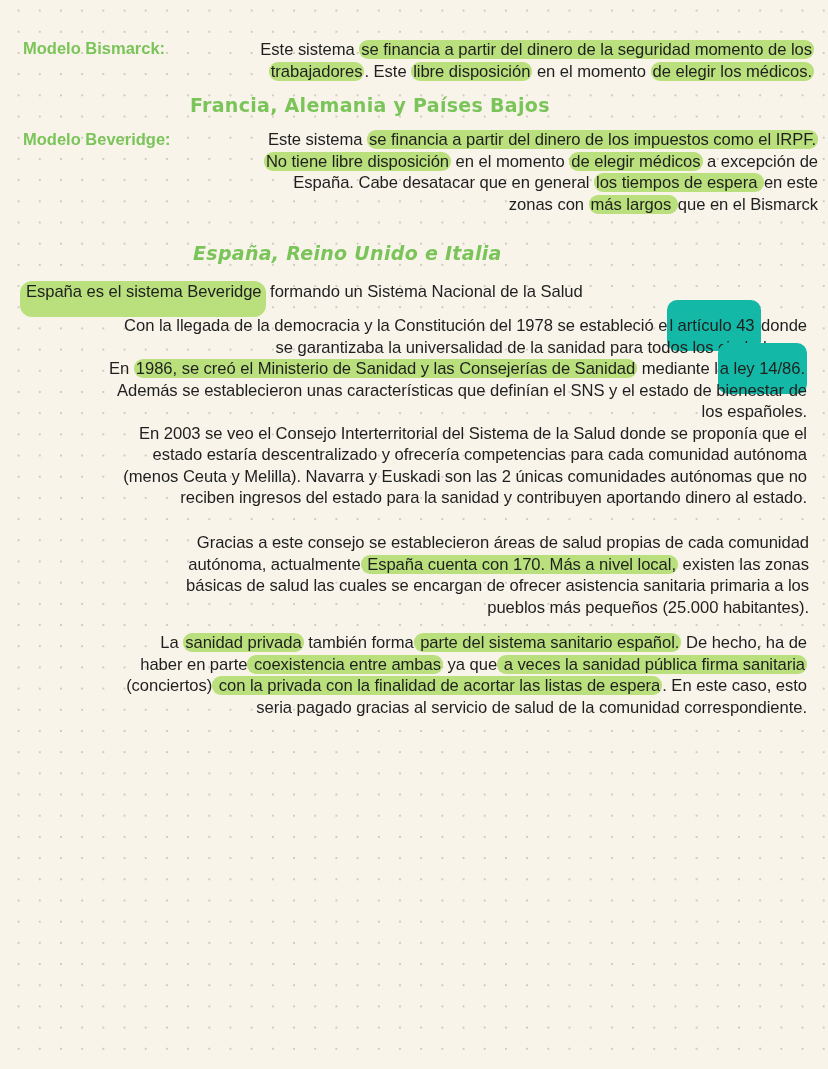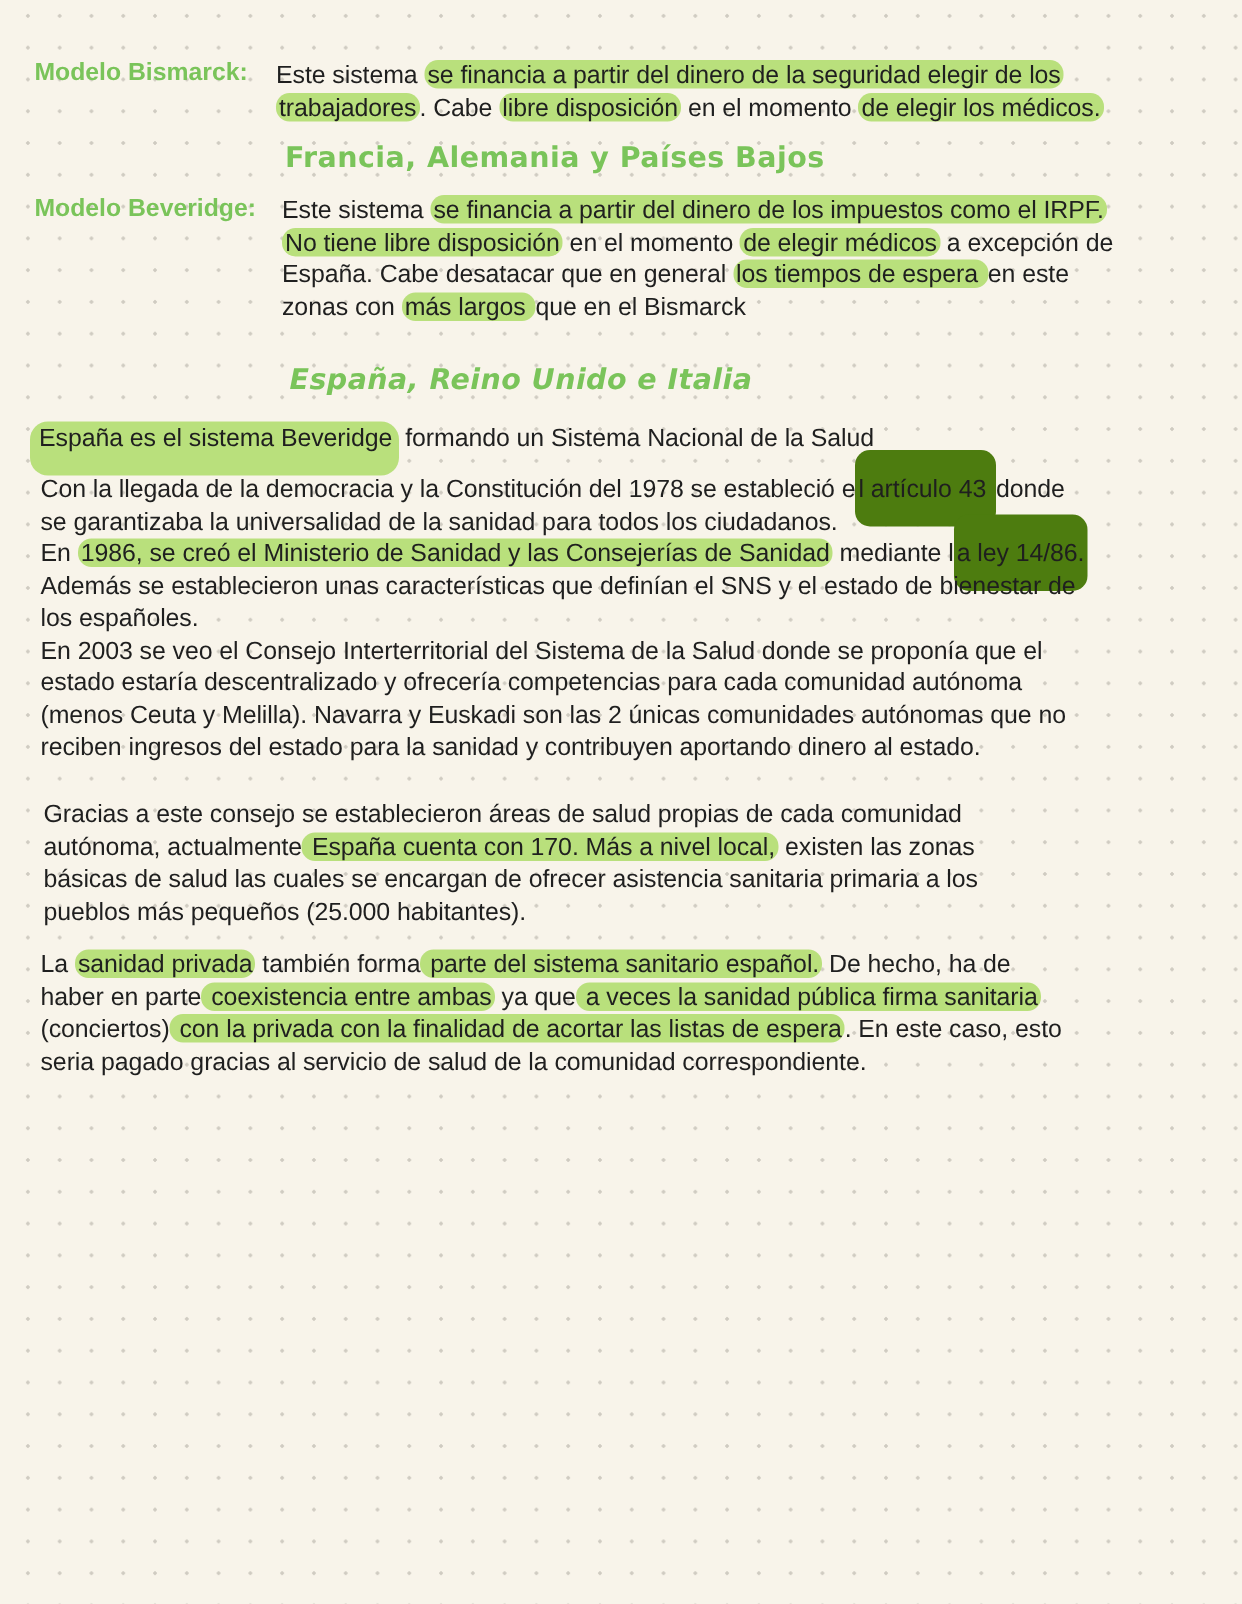--- a/index.html
+++ b/index.html
@@ -17,35 +17,36 @@
       background-position: 8px 0px;
       font-family: "Liberation Sans", sans-serif;
       color: #1f1f1f;
     }
     .page {
       position: absolute;
       left: 0;
       top: 0;
       width: 804px;
       height: 1069px;
+      text-align: right;
     }
     .text {
       font-size: 16.6px;
       line-height: 21.5px;
       letter-spacing: -0.05px;
     }
     .hl-g {
       background: #b9e07c;
       border-radius: 9px;
       padding: 0 2px;
       -webkit-box-decoration-break: clone;
       box-decoration-break: clone;
     }
     .hl-b {
-      background: #4d7c0f;
+      background: #14b8a6;
       border-radius: 10px;
       padding: 16px 2px;
     }
     .model-label {
       position: absolute;
       color: #7ac45a;
       font-weight: bold;
       font-size: 16.5px;
       line-height: 21.5px;
     }
@@ -77,22 +78,22 @@
       padding: 1px 4px 16px 6px;
     }
   </style>
 </head>
 <body>
 
 <div class="page">
 
   <div class="model-label" style="left:23px; top:38px;">Modelo Bismarck:</div>
   <div class="model-body text" style="top:39px;">
-    <div><span>Este sistema </span><span class="hl-g">se financia a partir del dinero de la seguridad elegir de los</span></div>
-    <div><span class="hl-g">trabajadores</span><span>. Cabe </span><span class="hl-g">libre disposición</span><span> en el momento </span><span class="hl-g">de elegir los médicos.</span></div>
+    <div><span>Este sistema </span><span class="hl-g">se financia a partir del dinero de la seguridad momento de los</span></div>
+    <div><span class="hl-g">trabajadores</span><span>. Este </span><span class="hl-g">libre disposición</span><span> en el momento </span><span class="hl-g">de elegir los médicos.</span></div>
   </div>
   <div class="countries" style="left:190px; top:94px;">Francia, Alemania y Países Bajos</div>
 
   <div class="model-label" style="left:23px; top:129px;">Modelo Beveridge:</div>
   <div class="model-body text" style="top:129px; left:188px;">
     <div><span>Este sistema </span><span class="hl-g">se financia a partir del dinero de los impuestos como el IRPF.</span></div>
     <div><span class="hl-g">No tiene libre disposición</span><span> en el momento </span><span class="hl-g">de elegir médicos</span><span> a excepción de</span></div>
     <div><span>España. Cabe desatacar que en general </span><span class="hl-g">los tiempos de espera </span><span>en este</span></div>
     <div><span>zonas con </span><span class="hl-g">más largos </span><span>que en el Bismarck</span></div>
   </div>

